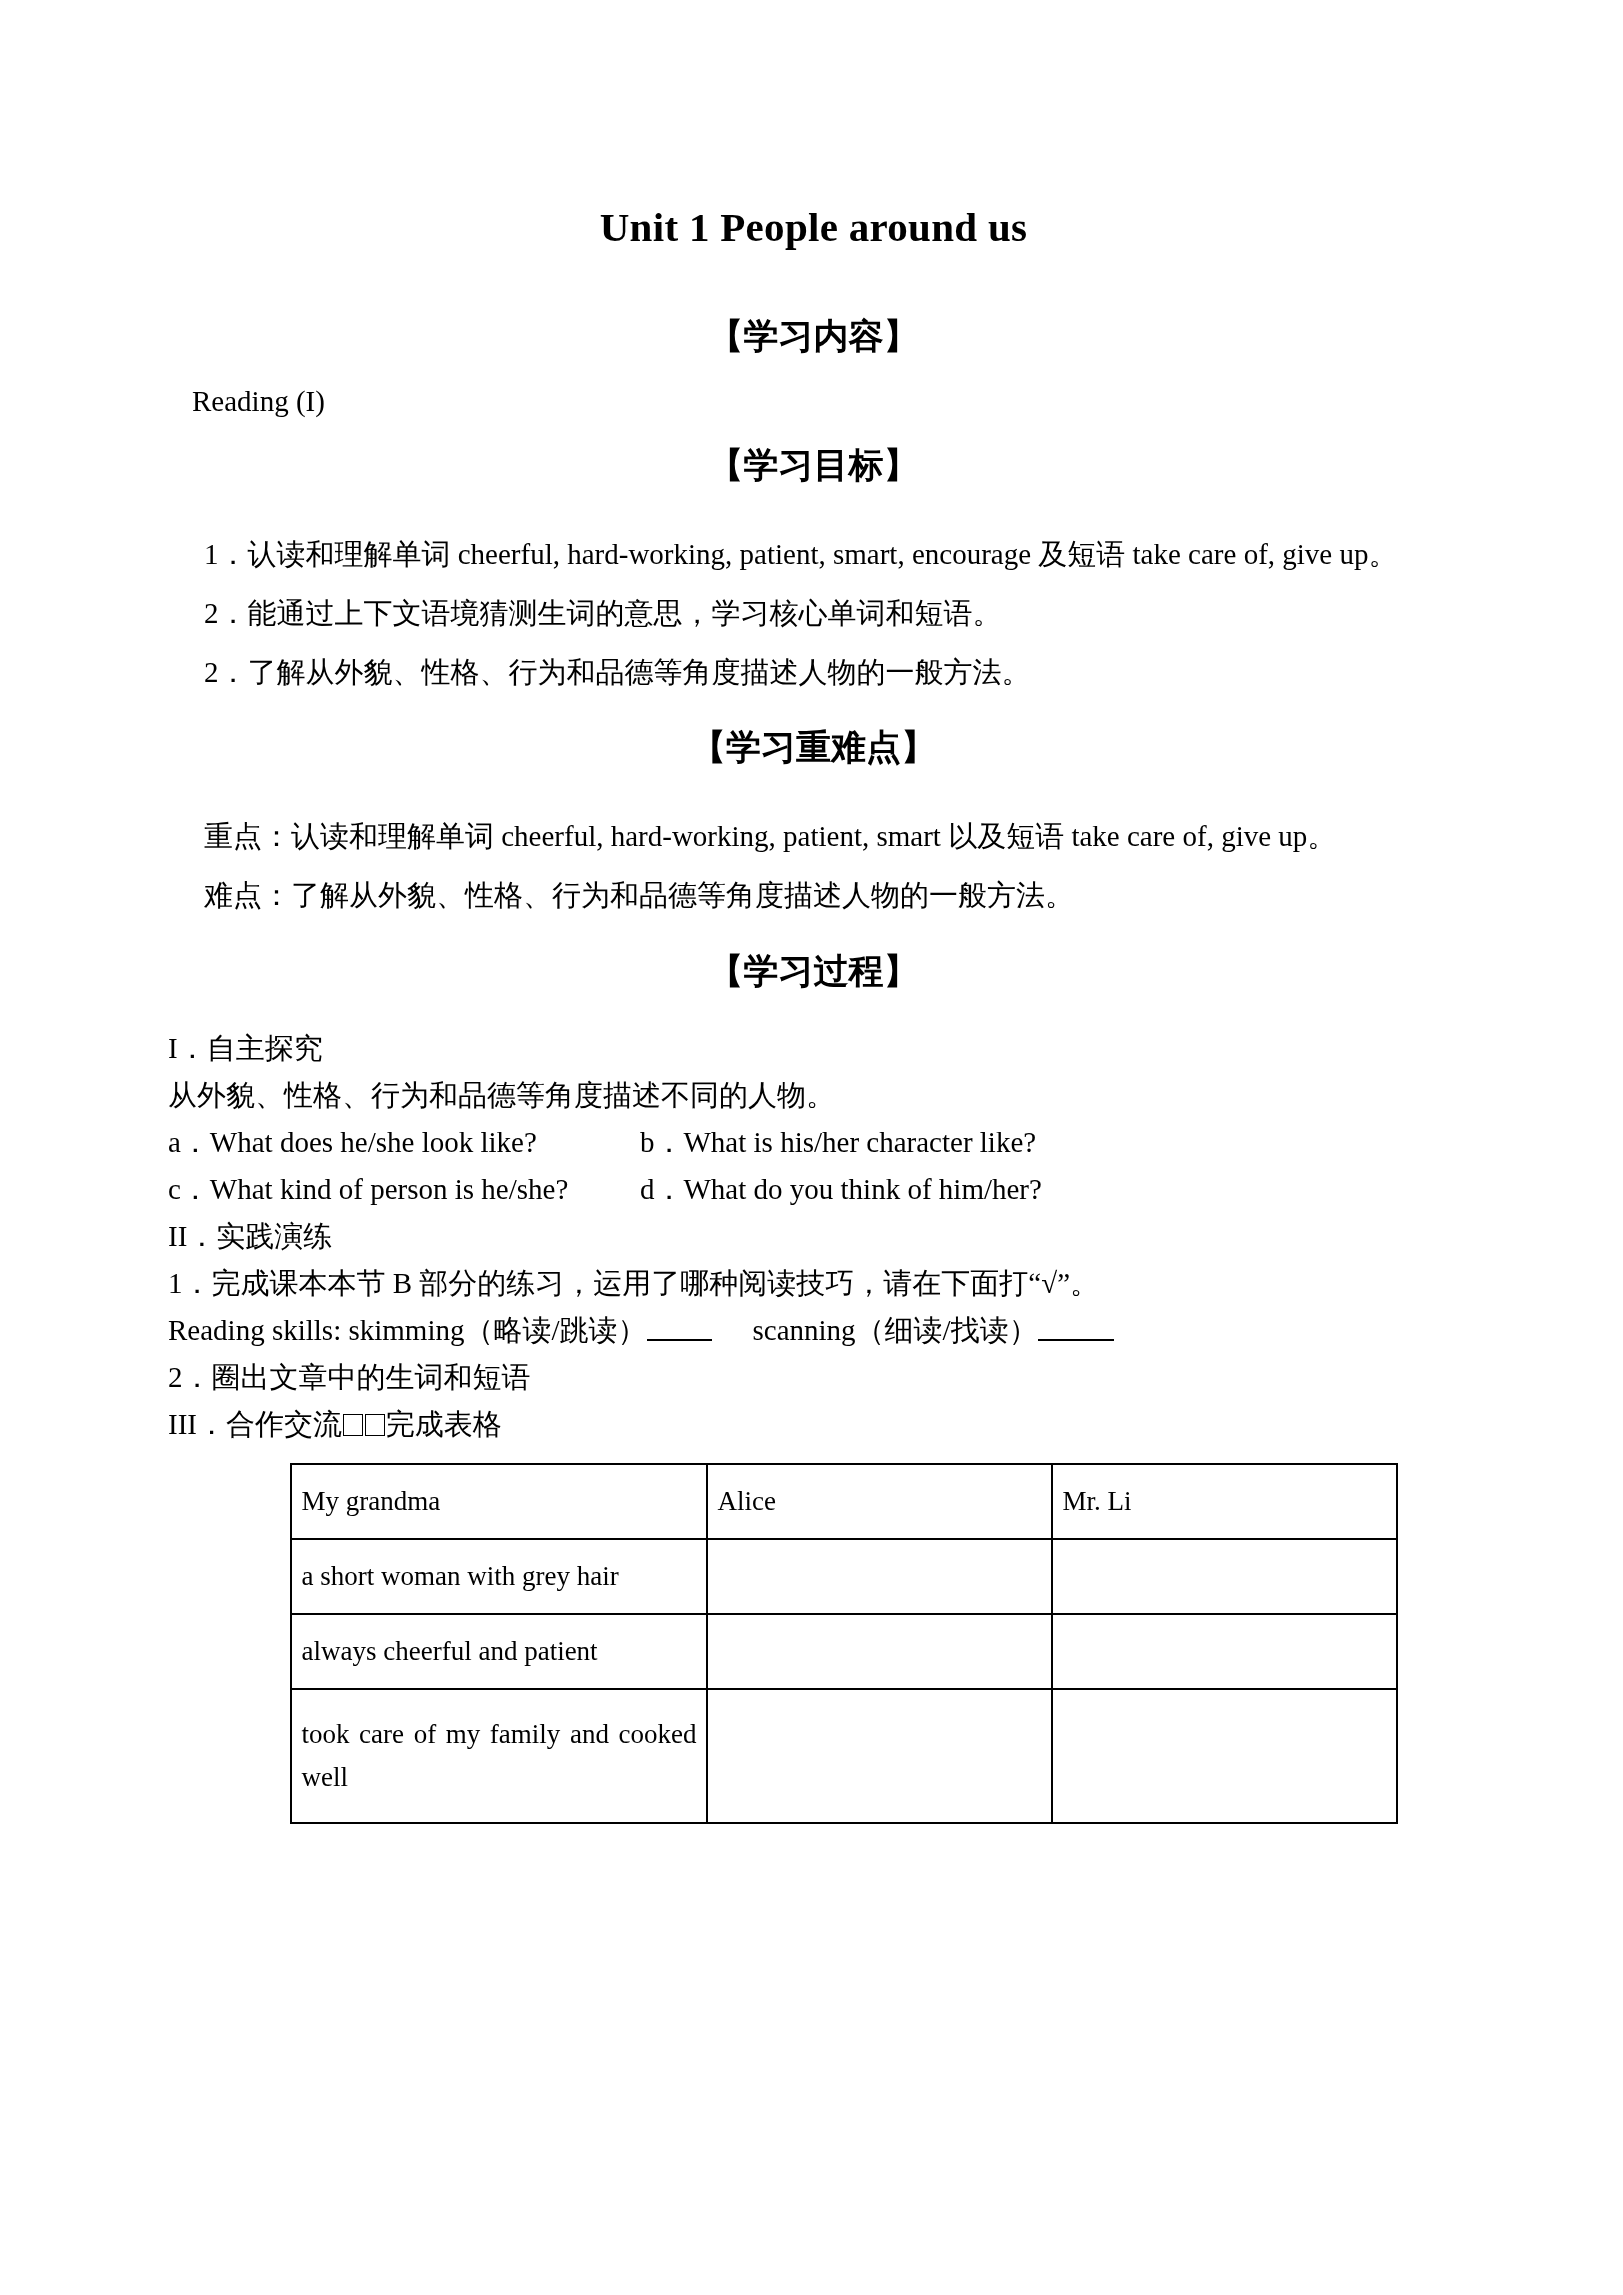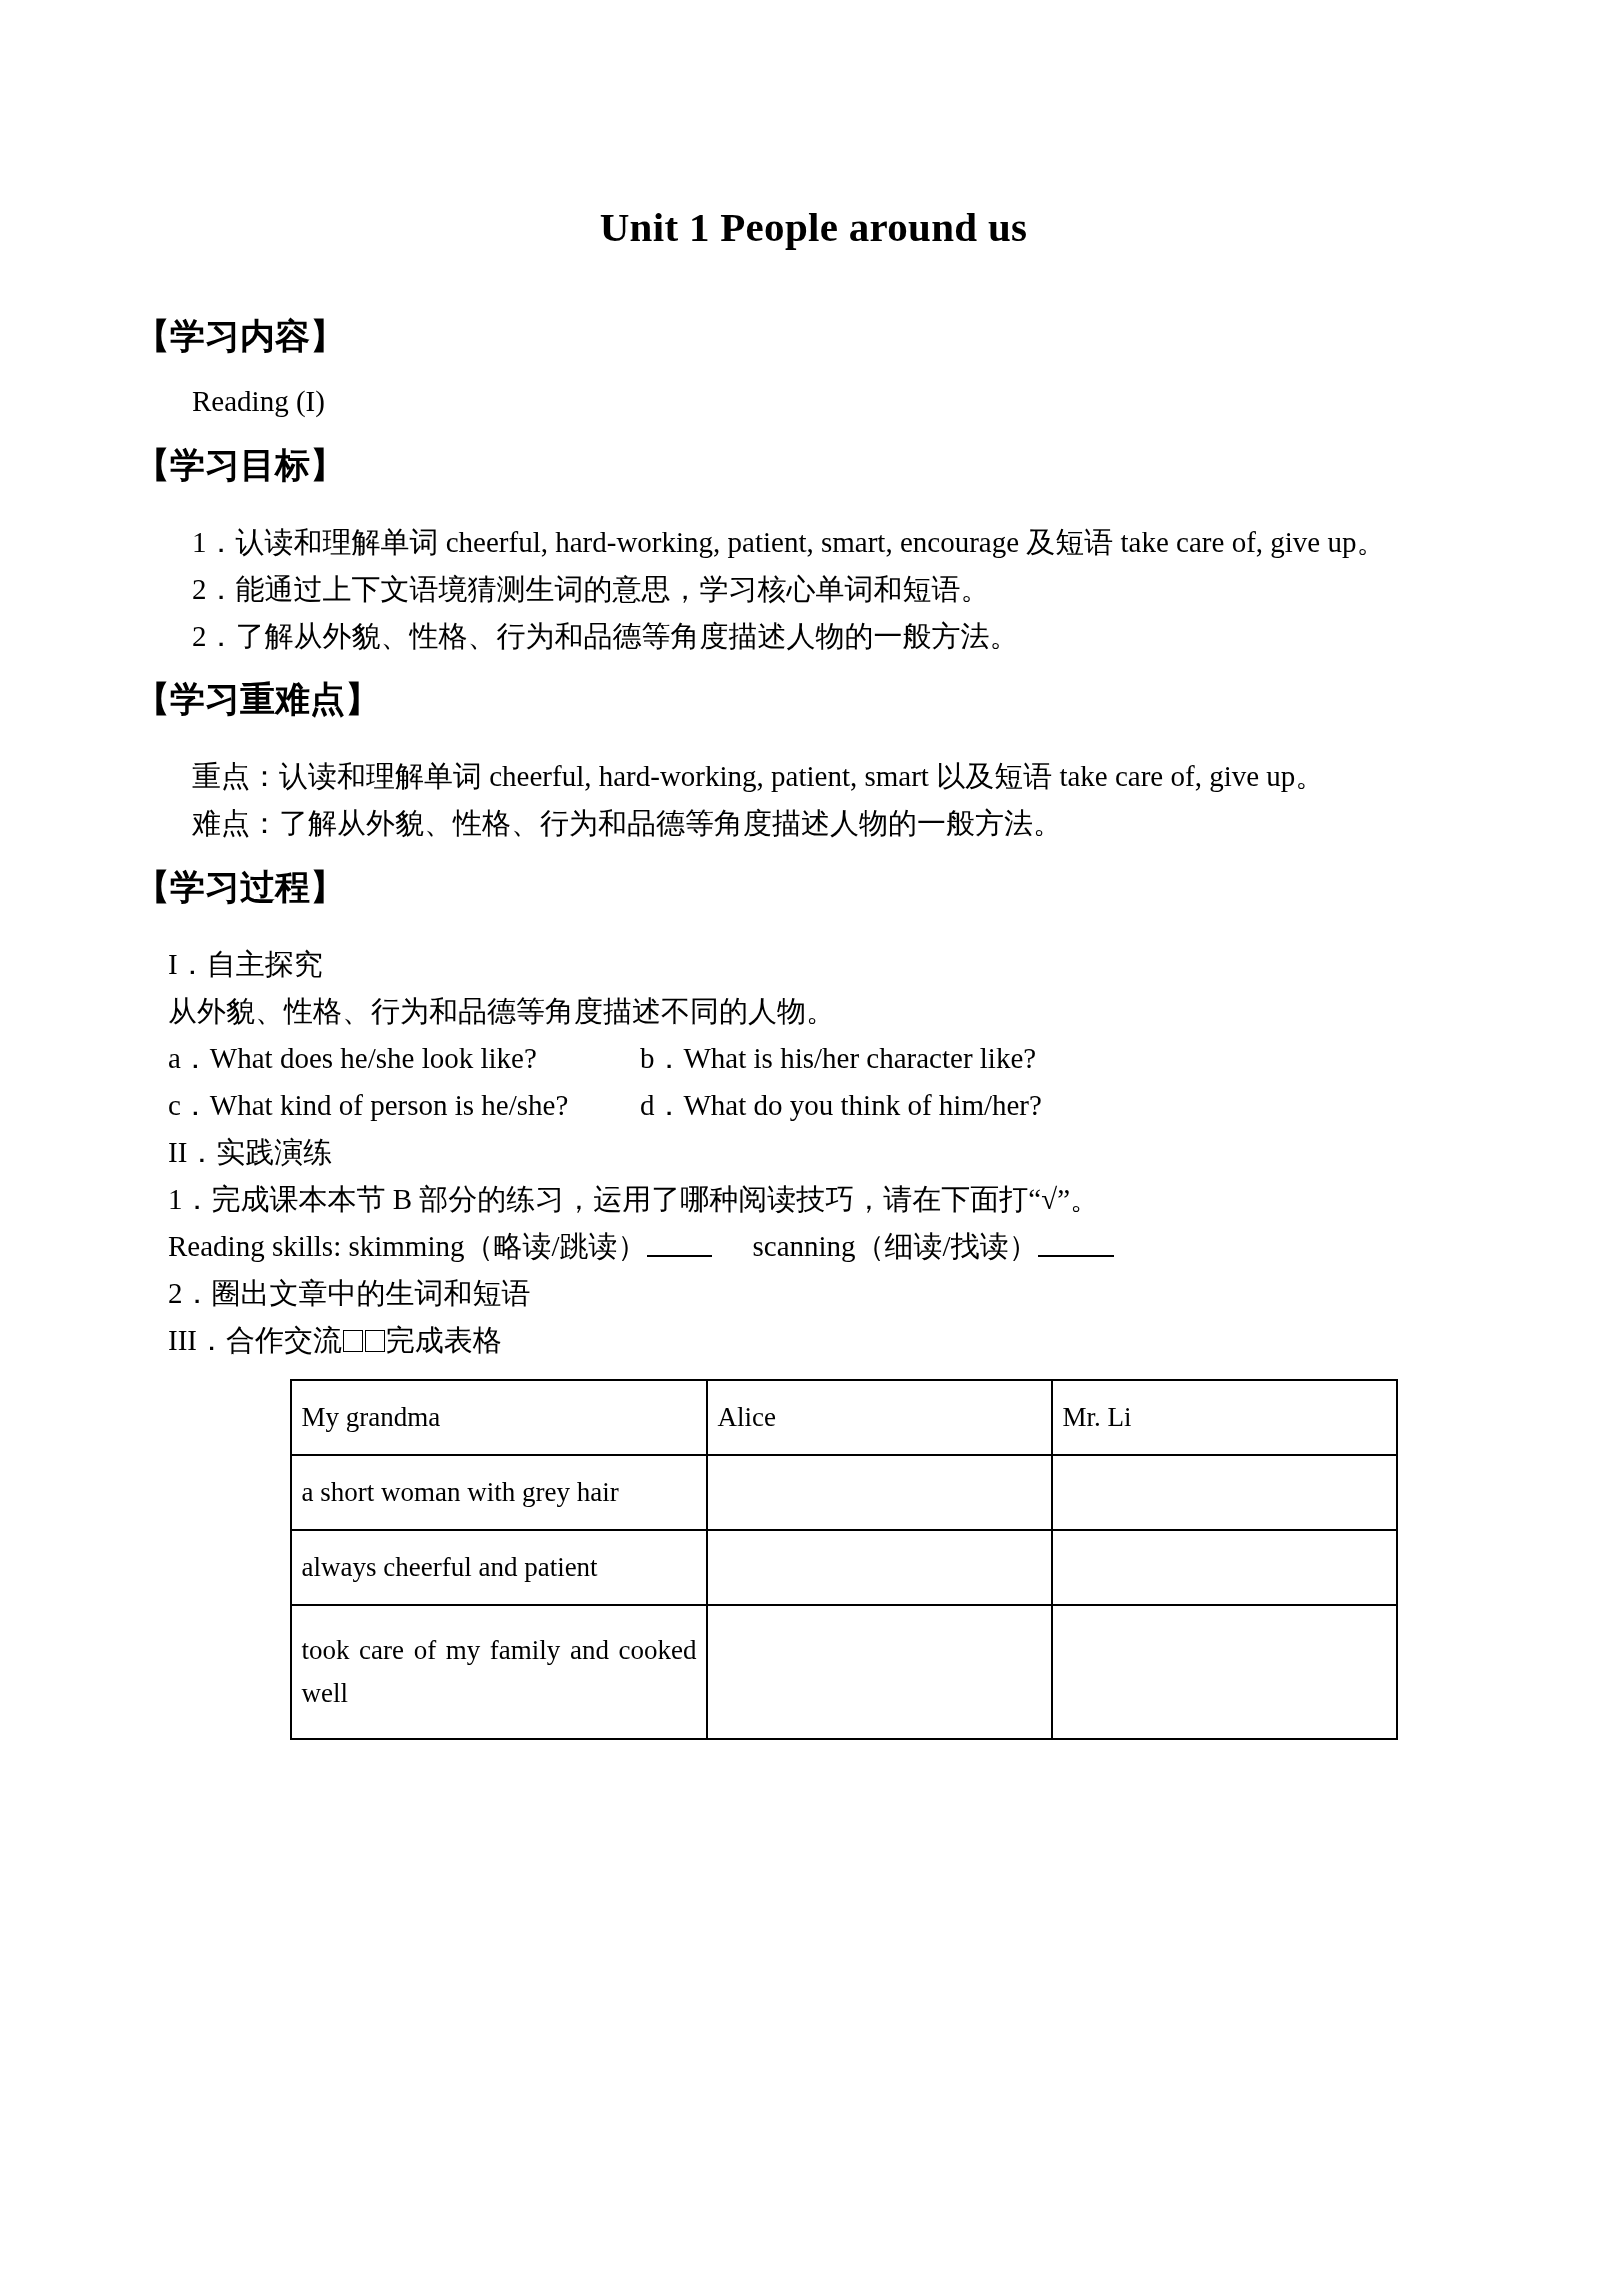--- a/index.html
+++ b/index.html
@@ -36,27 +36,28 @@
     line-height: 1.1;
   }
 
   
   .section-heading {
     font-size: 35px;
     font-weight: bold;
     margin: 0;
     line-height: 1.25;
     letter-spacing: 0px;
+    text-align: center;
   }
 
   
   .para {
     font-size: 29px;
     line-height: 1.62;
-    margin: 0;
+    margin: 12px;
     text-align: justify;
     text-justify: inter-character;
   }
   .para-indent {
     text-indent: 57px;
   }
   .center-line {
     font-size: 29px;
     line-height: 1.62;
     margin: 0;

